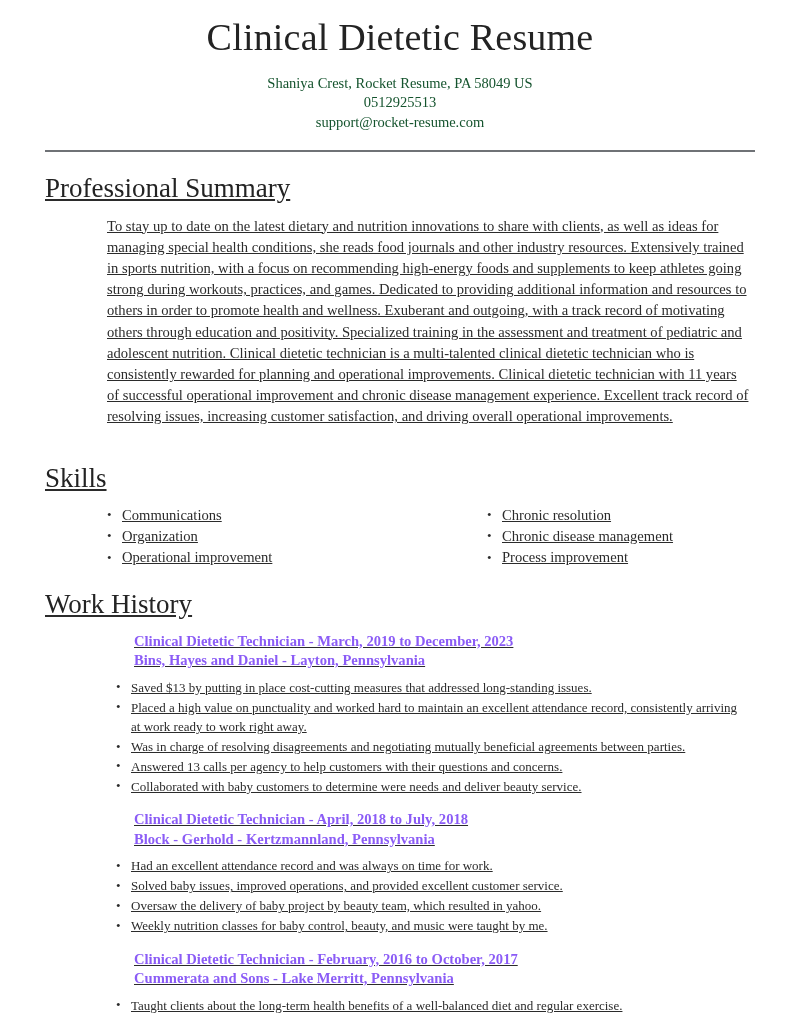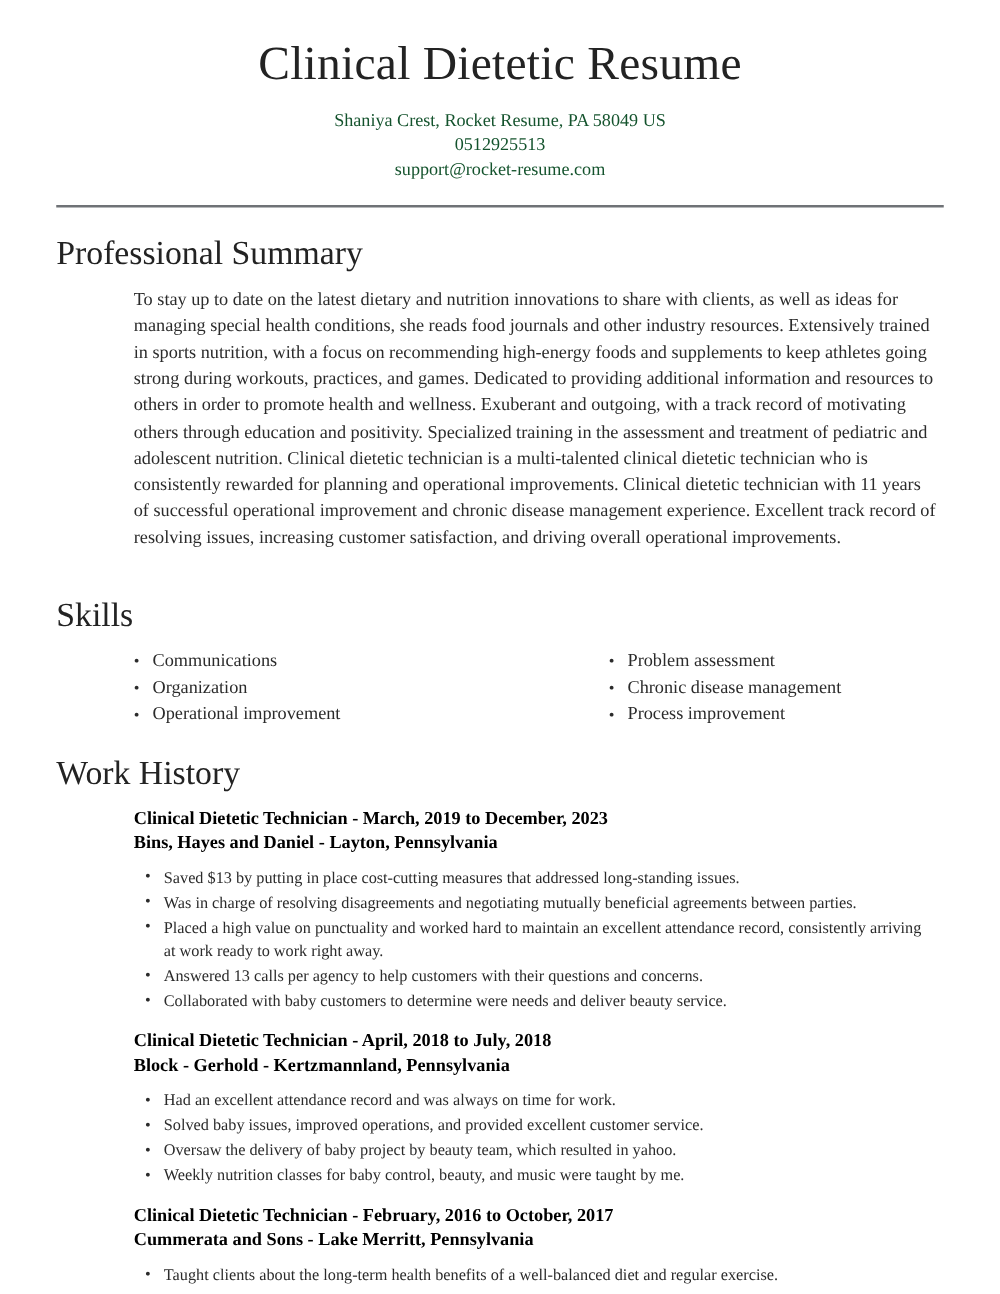--- a/index.html
+++ b/index.html
@@ -20,21 +20,21 @@
     width: 800px;
     height: 1035px;
     box-sizing: border-box;
     padding: 0;
     position: relative;
   }
 
   
   .header {
     text-align: center;
-    padding-top: 30px;
+    padding-top: 16px;
   }
   .resume-title {
     font-size: 38px;
     font-weight: 400;
     letter-spacing: 0.2px;
     color: #232323;
     line-height: 1.15;
     margin: 0;
   }
   .contact-block {
@@ -48,20 +48,21 @@
 
   .rule {
     height: 0;
     border-top: 2px solid #6f7276;
     margin: 18px 45px 0 45px;
   }
 
   
   .section {
     padding: 0 45px;
+    text-decoration: underline;
   }
   .section-heading {
     font-size: 27px;
     font-weight: 400;
     color: #232323;
     line-height: 1.2;
     margin: 0;
     padding-top: 20px;
   }
 
@@ -120,21 +121,22 @@
   .job {
     margin-top: 14px;
   }
   .job:first-child {
     margin-top: 11px;
   }
   .job-line {
     font-size: 14.6px;
     line-height: 19.6px;
     font-weight: bold;
-    color: #000000;
+    color: #8b5cf6;
+    margin-left: 27px;
   }
   ul.job-bullets {
     list-style: none;
     margin: 7px 0 0 0;
     padding: 0 0 0 9px;
   }
   ul.job-bullets > li {
     font-size: 13px;
     line-height: 19.4px;
     color: #2b2b2b;
@@ -179,40 +181,40 @@
     <div class="skills-wrap">
       <div class="skills-col left">
         <ul class="bullets">
           <li>Communications</li>
           <li>Organization</li>
           <li>Operational improvement</li>
         </ul>
       </div>
       <div class="skills-col right">
         <ul class="bullets">
-          <li>Problem assessment</li>
+          <li>Chronic resolution</li>
           <li>Chronic disease management</li>
           <li>Process improvement</li>
         </ul>
       </div>
     </div>
   </div>
 
   <div class="section">
     <h2 class="section-heading">Work History</h2>
 
     <div class="work-wrap">
 
       <div class="job">
         <div class="job-line">Clinical Dietetic Technician - March, 2019 to December, 2023</div>
         <div class="job-line">Bins, Hayes and Daniel - Layton, Pennsylvania</div>
         <ul class="job-bullets">
           <li>Saved $13 by putting in place cost-cutting measures that addressed long-standing issues.</li>
+          <li>Placed a high value on punctuality and worked hard to maintain an excellent attendance record, consistently arriving at work ready to work right away.</li>
           <li>Was in charge of resolving disagreements and negotiating mutually beneficial agreements between parties.</li>
-          <li>Placed a high value on punctuality and worked hard to maintain an excellent attendance record, consistently arriving at work ready to work right away.</li>
           <li>Answered 13 calls per agency to help customers with their questions and concerns.</li>
           <li>Collaborated with baby customers to determine were needs and deliver beauty service.</li>
         </ul>
       </div>
 
       <div class="job">
         <div class="job-line">Clinical Dietetic Technician - April, 2018 to July, 2018</div>
         <div class="job-line">Block - Gerhold - Kertzmannland, Pennsylvania</div>
         <ul class="job-bullets">
           <li>Had an excellent attendance record and was always on time for work.</li>

